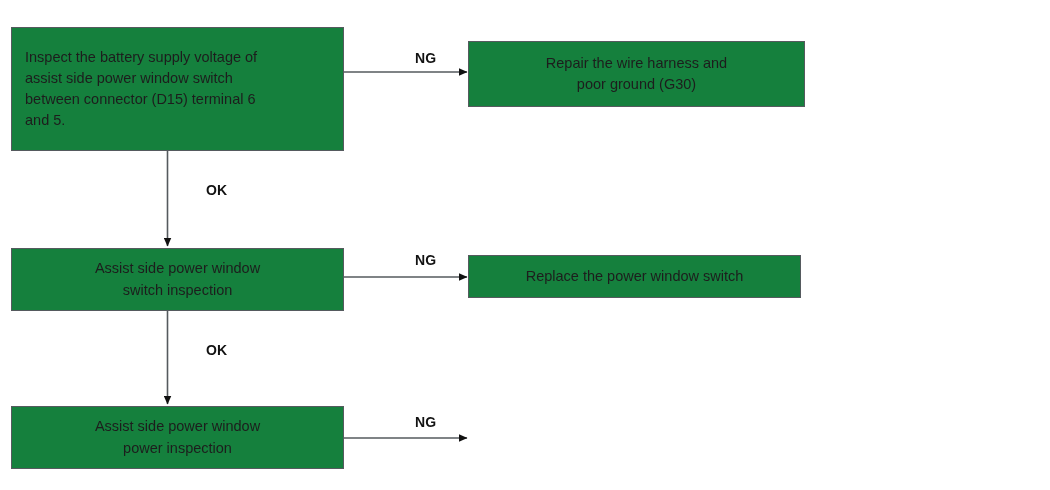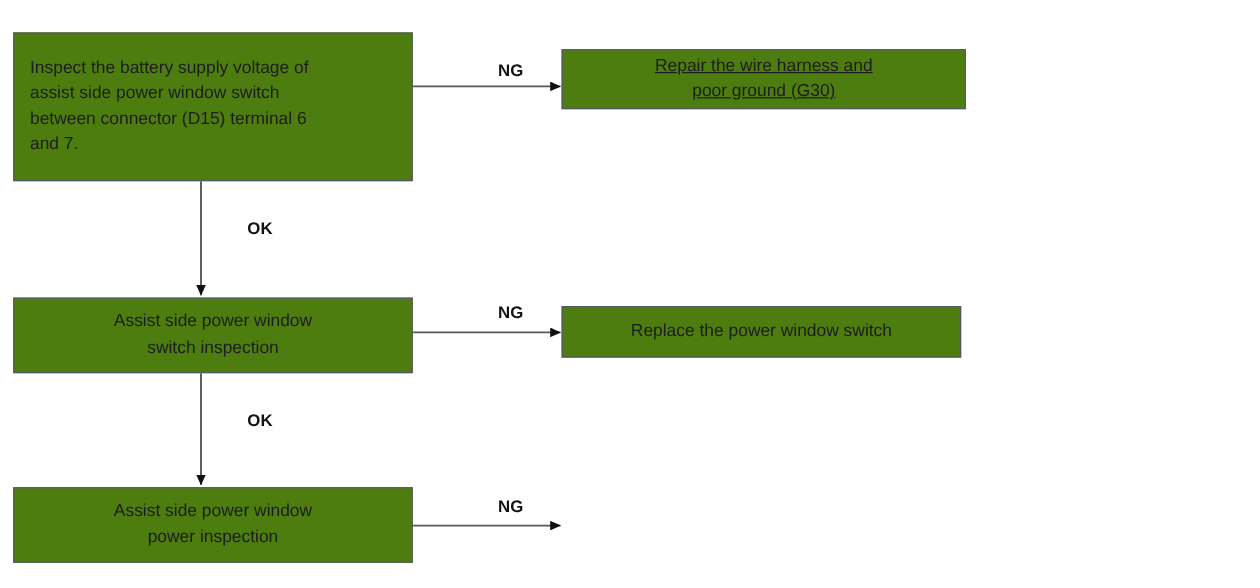--- a/index.html
+++ b/index.html
@@ -21,21 +21,21 @@
     left: 0;
     top: 0;
     width: 1050px;
     height: 490px;
   }
 
   .node {
     position: absolute;
     box-sizing: border-box;
     border: 1.5px solid #555a5e;
-    background: #4d7c0f;
+    background: #15803d;
     display: flex;
     flex-direction: column;
     justify-content: center;
     font-size: 14.5px;
     line-height: 1.45;
     color: #1d1d1d;
   }
 
   .node.left-align {
     align-items: flex-start;
@@ -58,22 +58,21 @@
   #node-inspect-voltage {
     left: 11px;
     top: 27px;
     width: 333px;
     height: 124px;
   }
   #node-repair-harness {
     left: 468px;
     top: 41px;
     width: 337px;
-    height: 50px;
-    text-decoration: underline;
+    height: 66px;
   }
 
   
   #node-switch-inspection {
     left: 11px;
     top: 248px;
     width: 333px;
     height: 63px;
   }
   #node-replace-switch {
@@ -145,21 +144,21 @@
 
     <line x1="167.5" y1="311" x2="167.5" y2="404" stroke="#555a5e" stroke-width="1.6" marker-end="url(#arrowhead)"></line>
 
     <line x1="344" y1="438" x2="467" y2="438" stroke="#555a5e" stroke-width="1.6" marker-end="url(#arrowhead)"></line>
   </svg>
 
   <div class="node left-align" id="node-inspect-voltage">
     <span class="line">Inspect the battery supply voltage of</span>
     <span class="line">assist side power window switch</span>
     <span class="line">between connector (D15) terminal 6</span>
-    <span class="line">and 7.</span>
+    <span class="line">and 5.</span>
   </div>
 
   <div class="node center-align" id="node-repair-harness">
     <span class="line">Repair the wire harness and</span>
     <span class="line">poor ground (G30)</span>
   </div>
 
   <div class="node center-align" id="node-switch-inspection">
     <span class="line">Assist side power window</span>
     <span class="line">switch inspection</span>

